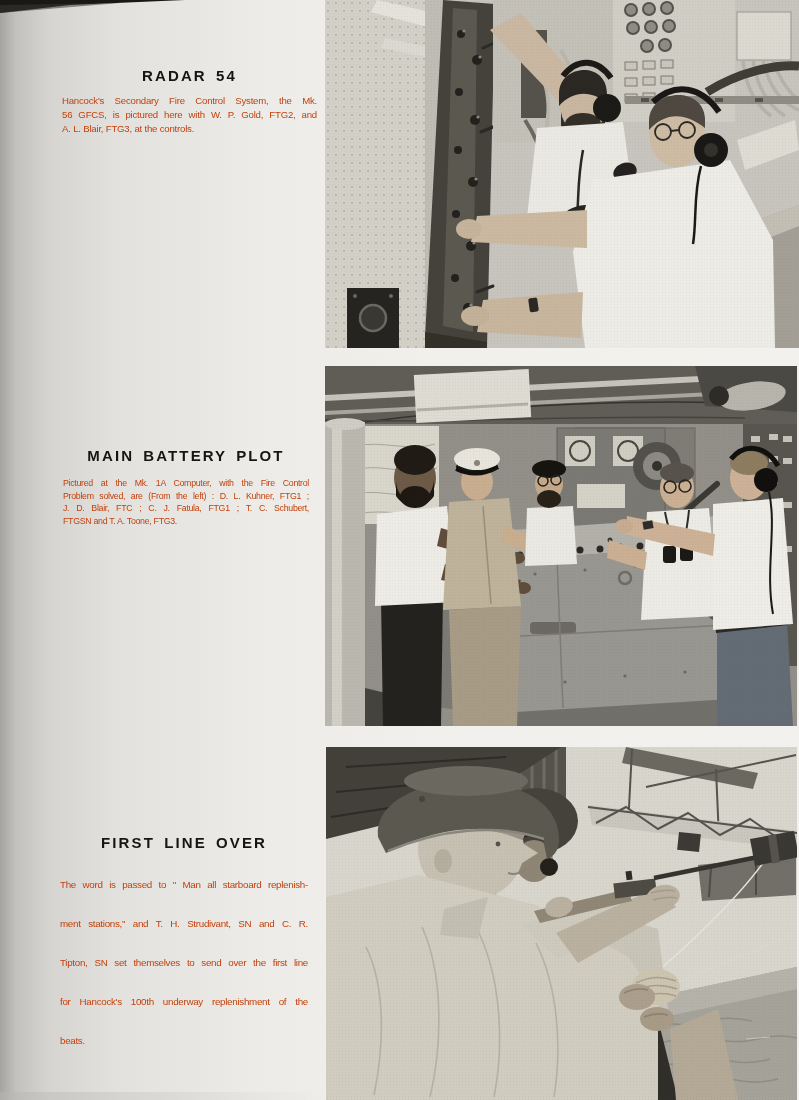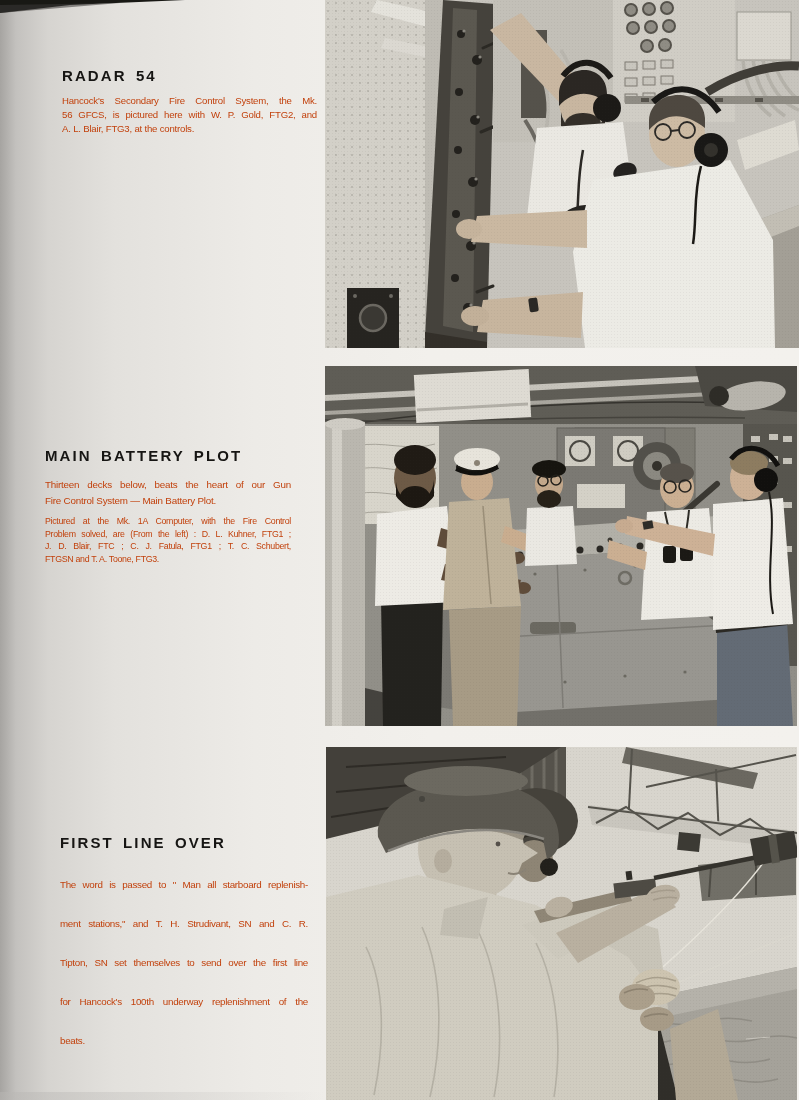--- a/index.html
+++ b/index.html
@@ -12,25 +12,25 @@
   .top-wedge{position:absolute;left:0;top:0;width:185px;height:13px;}
   .bottom-fade{position:absolute;left:0;bottom:0;width:325px;height:8px;
     background:linear-gradient(to right,#b9b7b4,rgba(230,228,224,0));opacity:.5;}
   .photo{position:absolute;overflow:hidden;background:#c9c6bf;}
   .photo svg{display:block;width:100%;height:100%;}
   #photo-1{left:325px;top:0;width:474px;height:348px;}
   #photo-2{left:325px;top:366px;width:472px;height:360px;}
   #photo-3{left:326px;top:747px;width:471px;height:353px;}
   .caption{position:absolute;color:#1c1b19;}
   #section-1{left:62px;top:66px;width:255px;}
-  #section-2{left:45px;top:446px;width:246px;}
+  #section-2{left:63px;top:446px;width:246px;}
   #section-3{left:60px;top:833px;width:248px;}
   .cap-title{
     font-size:15px;font-weight:700;letter-spacing:2.1px;word-spacing:3px;
-    line-height:20px;text-align:left;color:#161513;white-space:nowrap;
+    line-height:20px;text-align:center;color:#161513;white-space:nowrap;
   }
   #section-1 .cap-title{margin-bottom:8px;}
   #section-2 .cap-title{margin-bottom:11px;}
   #section-3 .cap-title{margin-bottom:11px;}
   .cap-body{color:#c2410c;}
   .cap-line{text-align:justify;text-align-last:justify;}
   .cap-line.last{text-align-last:left;}
   .s1 .cap-line{font-size:9.6px;letter-spacing:-0.2px;line-height:14px;}
   .s2a .cap-line{font-size:9.8px;letter-spacing:-0.2px;line-height:15.5px;}
   .s2b{margin-top:7px;}
@@ -63,24 +63,20 @@
     <div class="cap-title">RADAR 54</div>
     <div class="cap-body">
       <div class="cap-line">Hancock's Secondary Fire Control System, the Mk.</div>
       <div class="cap-line">56 GFCS, is pictured here with W. P. Gold, FTG2, and</div>
       <div class="cap-line last">A. L. Blair, FTG3, at the controls.</div>
     </div>
   </div>
 
   <div class="caption" id="section-2">
     <div class="cap-title">MAIN BATTERY PLOT</div>
-    <div class="cap-body s2a">
-      <div class="cap-line">Thirteen decks below, beats the heart of our Gun</div>
-      <div class="cap-line last">Fire Control System — Main Battery Plot.</div>
-    </div>
     <div class="cap-body s2b">
       <div class="cap-line">Pictured at the Mk. 1A Computer, with the Fire Control</div>
       <div class="cap-line">Problem solved, are (From the left) : D. L. Kuhner, FTG1 ;</div>
       <div class="cap-line">J. D. Blair, FTC ; C. J. Fatula, FTG1 ; T. C. Schubert,</div>
       <div class="cap-line last">FTGSN and T. A. Toone, FTG3.</div>
     </div>
   </div>
 
   <div class="caption s3" id="section-3">
     <div class="cap-title">FIRST LINE OVER</div>

